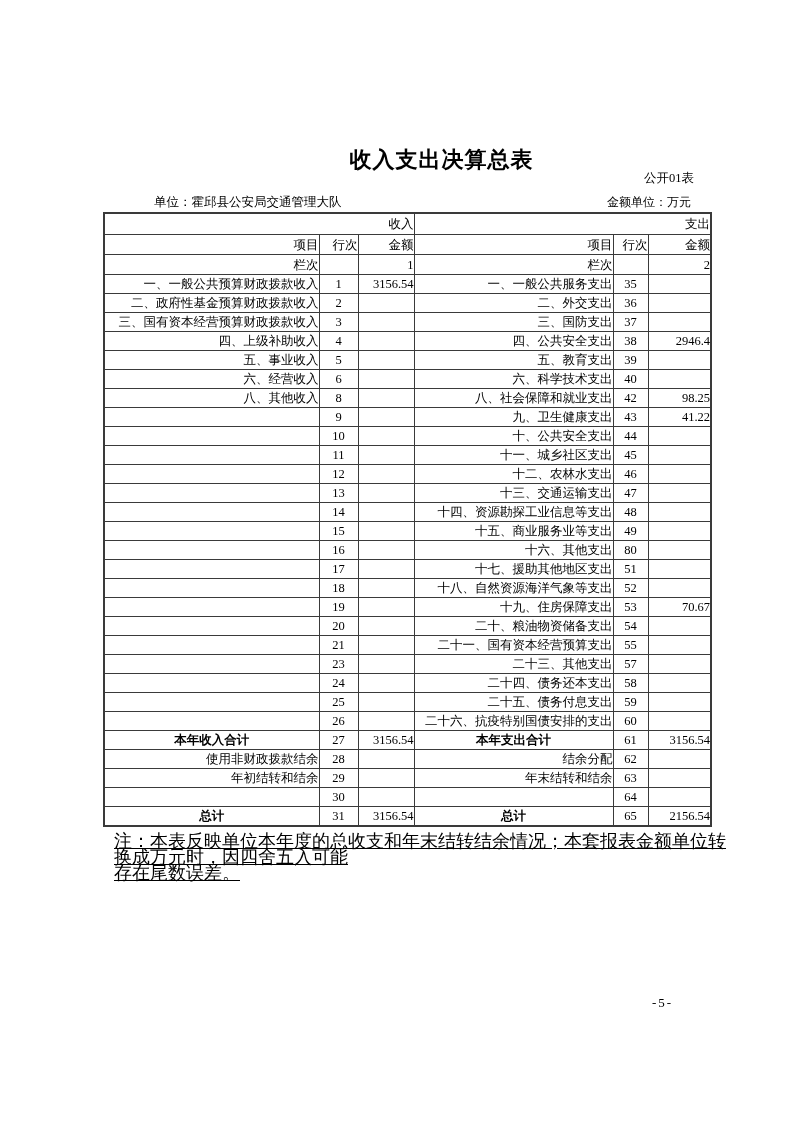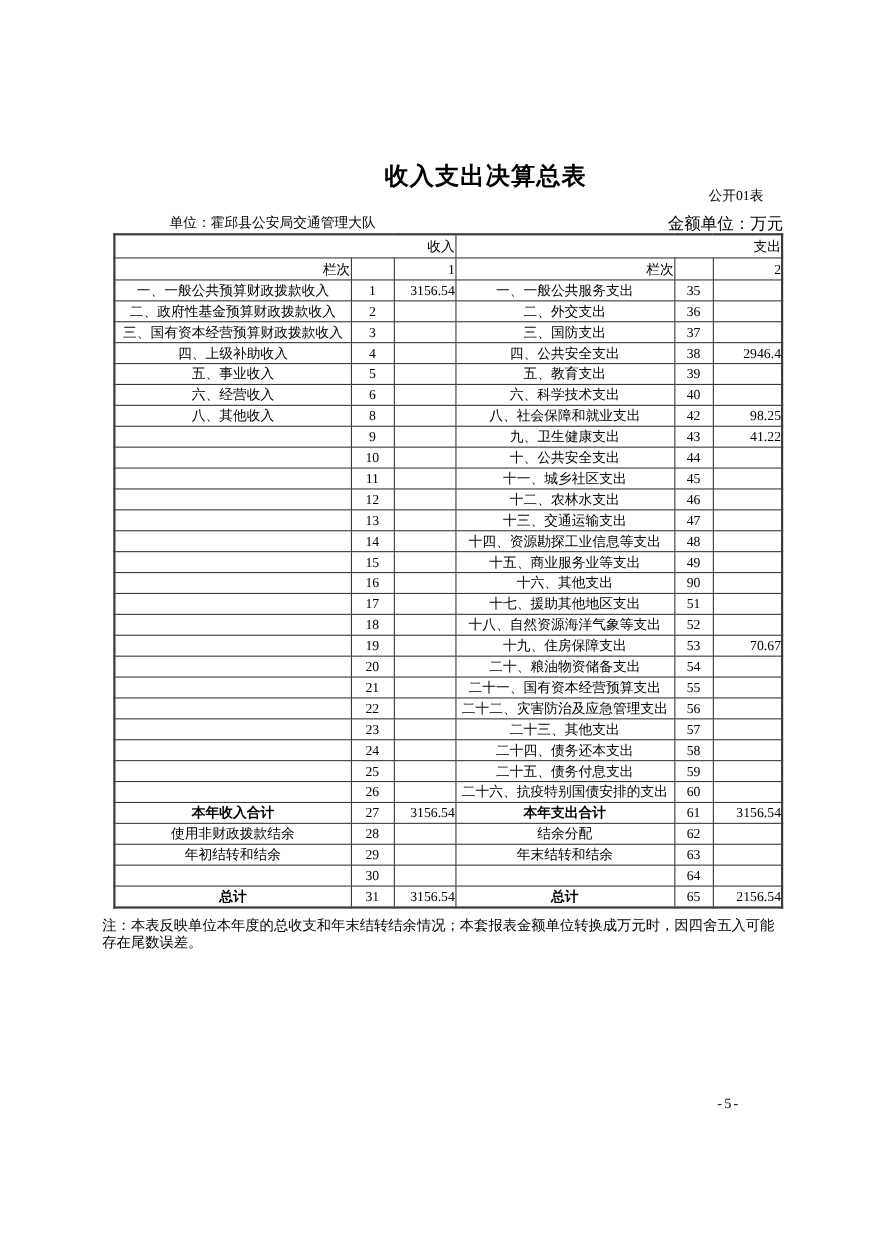--- a/index.html
+++ b/index.html
@@ -37,22 +37,22 @@
   .unit-line-left {
     position: absolute;
     top: 194px;
     left: 106px;
     font-size: 12.5px;
     margin-left: 48px;
   }
   .unit-line-right {
     position: absolute;
     top: 194px;
-    right: 81px;
-    font-size: 15px;
+    right: 102px;
+    font-size: 12px;
   }
   table.summary {
     position: absolute;
     left: 103px;
     top: 212px;
     width: 607px;
     border-collapse: collapse;
     table-layout: fixed;
     border: 2px solid #3a3a3a;
   }
@@ -62,31 +62,32 @@
     height: 18px;
     padding: 0;
     line-height: 16px;
     overflow: hidden;
     white-space: nowrap;
   }
   table.summary thead td {
     text-align: right;
     height: 19px;
   }
-  td.item { text-align: center; padding-left: 2px; }
+  td.item { text-align: right; padding-left: 2px; }
   td.rownum { text-align: center; }
   td.amt { text-align: right; padding-right: 1px; }
   td.boldc { font-weight: bold; text-align: center; padding-left: 0; }
   .note {
     position: absolute;
-    left: 93px;
+    left: 114px;
     top: 833px;
     width: 620px;
-    font-size: 13px;
+    font-size: 18px;
     line-height: 16px;
+    text-decoration: underline;
   }
   .page-number {
     position: absolute;
     left: 652px;
     top: 995px;
     font-size: 13px;
     letter-spacing: 2px;
   }
 </style>
 </head>
@@ -109,20 +110,28 @@
       <col style="width:199px">
       <col style="width:35px">
       <col style="width:63px">
     </colgroup>
     <thead>
       <tr>
         <td colspan="3" style="height:20px">收入</td>
         <td colspan="3" style="height:20px">支出</td>
       </tr>
       <tr>
+        <td>项目</td>
+        <td>行次</td>
+        <td>金额</td>
+        <td>项目</td>
+        <td>行次</td>
+        <td>金额</td>
+      </tr>
+      <tr>
         <td>栏次</td>
         <td></td>
         <td>1</td>
         <td>栏次</td>
         <td></td>
         <td>2</td>
       </tr>
     </thead>
     <tbody>
         <tr>
@@ -235,21 +244,21 @@
           <td class="amt"></td>
           <td class="item">十五、商业服务业等支出</td>
           <td class="rownum">49</td>
           <td class="amt"></td>
         </tr>
         <tr>
           <td class="item"></td>
           <td class="rownum">16</td>
           <td class="amt"></td>
           <td class="item">十六、其他支出</td>
-          <td class="rownum">90</td>
+          <td class="rownum">80</td>
           <td class="amt"></td>
         </tr>
         <tr>
           <td class="item"></td>
           <td class="rownum">17</td>
           <td class="amt"></td>
           <td class="item">十七、援助其他地区支出</td>
           <td class="rownum">51</td>
           <td class="amt"></td>
         </tr>
@@ -276,28 +285,20 @@
           <td class="item">二十、粮油物资储备支出</td>
           <td class="rownum">54</td>
           <td class="amt"></td>
         </tr>
         <tr>
           <td class="item"></td>
           <td class="rownum">21</td>
           <td class="amt"></td>
           <td class="item">二十一、国有资本经营预算支出</td>
           <td class="rownum">55</td>
-          <td class="amt"></td>
-        </tr>
-        <tr>
-          <td class="item"></td>
-          <td class="rownum">22</td>
-          <td class="amt"></td>
-          <td class="item">二十二、灾害防治及应急管理支出</td>
-          <td class="rownum">56</td>
           <td class="amt"></td>
         </tr>
         <tr>
           <td class="item"></td>
           <td class="rownum">23</td>
           <td class="amt"></td>
           <td class="item">二十三、其他支出</td>
           <td class="rownum">57</td>
           <td class="amt"></td>
         </tr>

